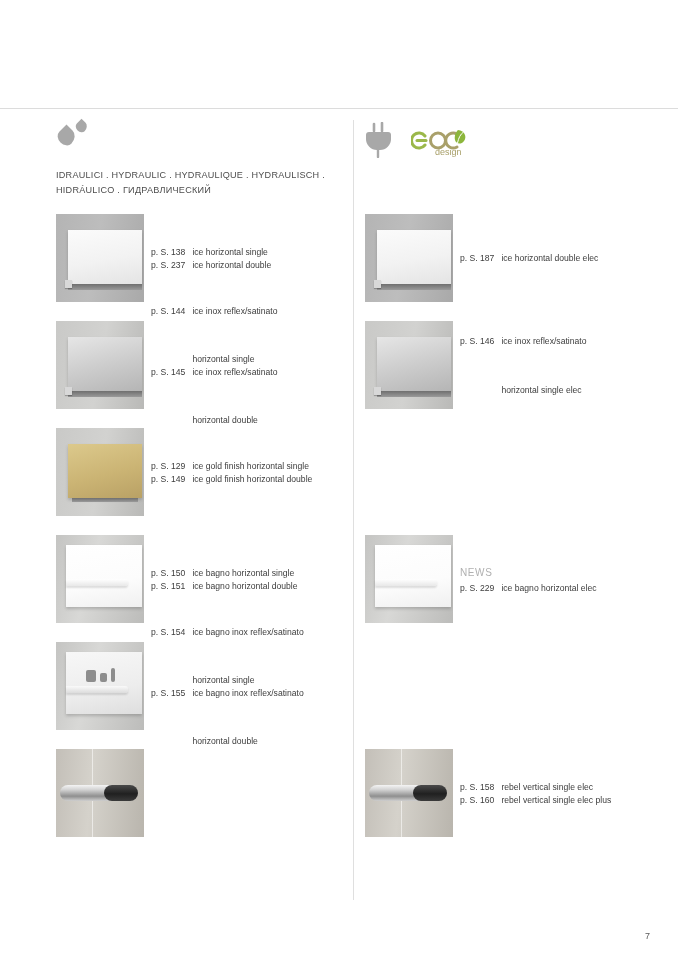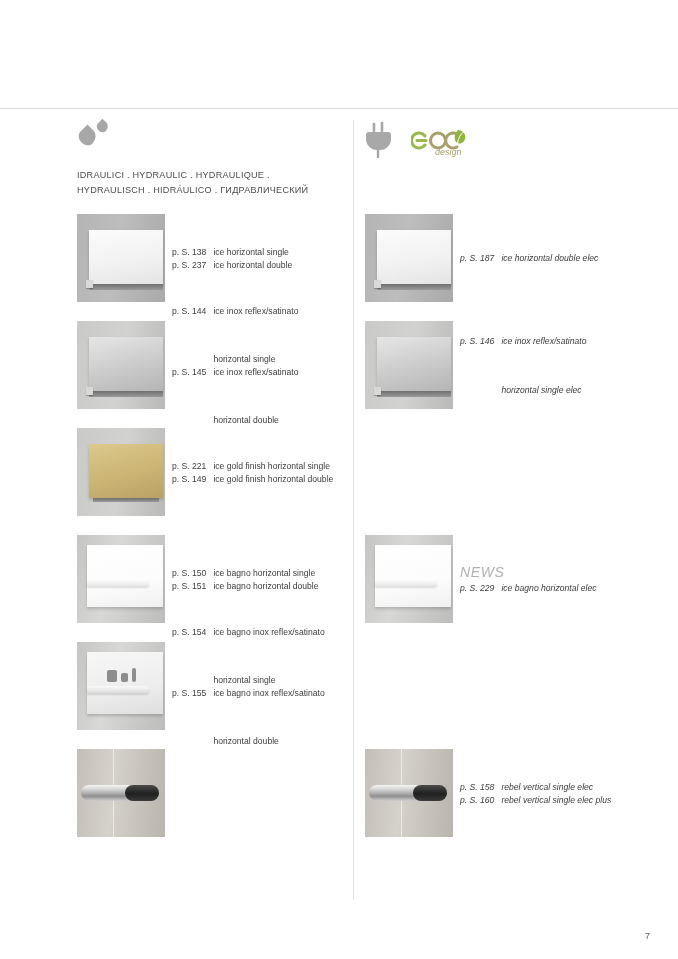--- a/index.html
+++ b/index.html
@@ -46,22 +46,22 @@
     position: absolute;
     left: 0;
     top: 120px;
     width: 678px;
     display: flex;
   }
   .column {
     width: 339px;
     box-sizing: border-box;
   }
-  .column.left  { padding-left: 77px; }
-  .column.right { padding-left: 26px; font-style: italic; }
+  .column.left  { padding-left: 56px; }
+  .column.right { padding-left: 26px; }
 
   
   .col-header {
     height: 84px;
     position: relative;
   }
   .header-icons {
     height: 42px;
     display: flex;
     align-items: flex-start;
@@ -266,21 +266,21 @@
     height: 88px;
     background: rgba(255,255,255,0.55);
   }
 
   
   .entries {
     padding-top: 2px;
     flex: 1 1 auto;
   }
   .news-label {
-    font-size: 14px;
+    font-size: 10px;
     color: #b0b0b0;
     letter-spacing: 0.6px;
     line-height: 15px;
     margin-bottom: 2px;
   }
   .entry {
     display: flex;
     font-size: 8.6px;
     line-height: 12.4px;
     color: #3c3c3c;
@@ -382,21 +382,21 @@
         <div class="product-row">
           <div class="thumb-slot">
             <div class="thumb">
               <span class="wall light"></span>
               <span class="panel gold"></span>
               <span class="grille small"></span>
             </div>
           </div>
           <div class="entries">
             <div class="entry">
-              <span class="page-ref">p. S. 221</span>
+              <span class="page-ref">p. S. 129</span>
               <span class="desc">ice gold finish horizontal single</span>
             </div>
             <div class="entry">
               <span class="page-ref">p. S. 149</span>
               <span class="desc">ice gold finish horizontal double</span>
             </div>
           </div>
         </div>
 
         <div class="product-row">

